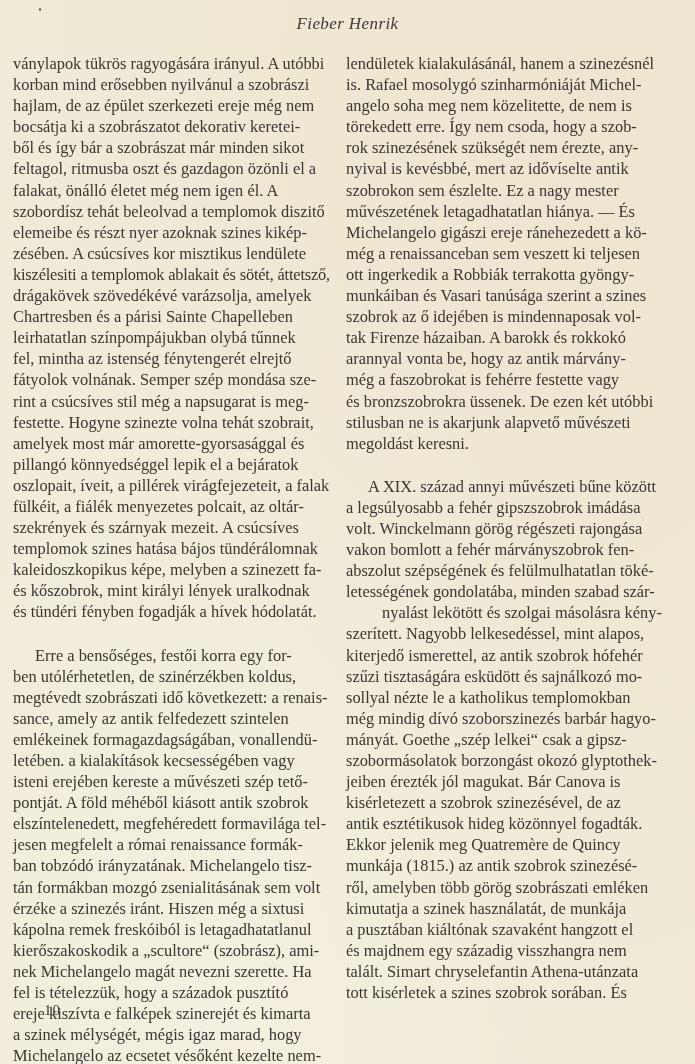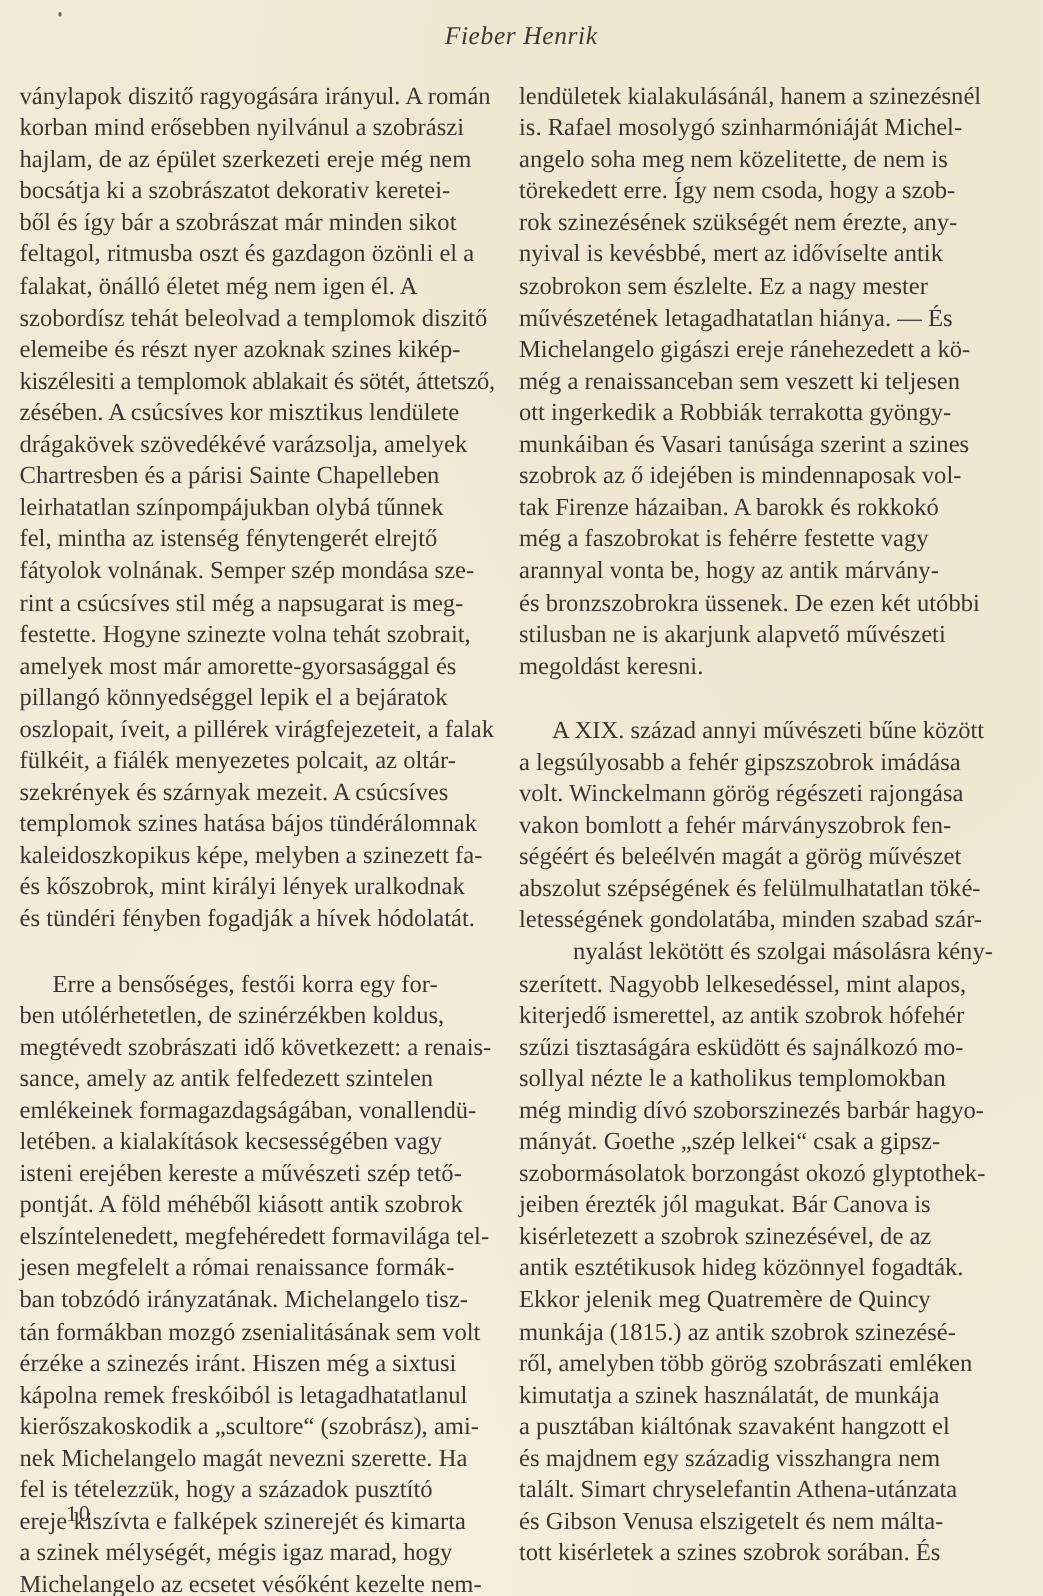--- a/index.html
+++ b/index.html
@@ -86,31 +86,31 @@
   </style>
 </head>
 <body>
 
 <div class="paper-shade"></div>
 <div class="speck"></div>
 
 <div class="running-head">Fieber Henrik</div>
 
 <div class="column col-left" id="col-left">
-    <span class="line" style="white-space: nowrap; word-spacing: 0px; text-align-last: left; text-align: left;">ványlapok diszitő ragyogására irányul. A román</span>
+    <span class="line" style="white-space: nowrap; word-spacing: 0px; text-align-last: left; text-align: left;">ványlapok tükrös ragyogására irányul. A utóbbi</span>
     <span class="line" style="white-space: nowrap; word-spacing: 0px; text-align-last: left; text-align: left;">korban mind erősebben nyilvánul a szobrászi</span>
     <span class="line" style="white-space: nowrap; word-spacing: 0px; text-align-last: left; text-align: left;">hajlam, de az épület szerkezeti ereje még nem</span>
     <span class="line" style="white-space: nowrap; word-spacing: 0px; text-align-last: left; text-align: left;">bocsátja ki a szobrászatot dekorativ keretei-</span>
     <span class="line" style="white-space: nowrap; word-spacing: 0px; text-align-last: left; text-align: left;">ből és így bár a szobrászat már minden sikot</span>
     <span class="line" style="white-space: nowrap; word-spacing: 0px; text-align-last: left; text-align: left;">feltagol, ritmusba oszt és gazdagon özönli el a</span>
     <span class="line" style="white-space: nowrap; word-spacing: 0px; text-align-last: left; text-align: left;">falakat, önálló életet még nem igen él. A</span>
     <span class="line" style="white-space: nowrap; word-spacing: 0px; text-align-last: left; text-align: left;">szobordísz tehát beleolvad a templomok diszitő</span>
     <span class="line" style="white-space: nowrap; word-spacing: 0px; text-align-last: left; text-align: left;">elemeibe és részt nyer azoknak szines kikép-</span>
+    <span class="line" style="white-space: nowrap; word-spacing: 0px; text-align-last: left; text-align: left;">zésében. A csúcsíves kor misztikus lendülete</span>
     <span class="line" style="white-space: nowrap; letter-spacing: -0.189px; text-align-last: left; text-align: left;">kiszélesiti a templomok ablakait és sötét, áttetsző,</span>
-    <span class="line" style="white-space: nowrap; word-spacing: 0px; text-align-last: left; text-align: left;">zésében. A csúcsíves kor misztikus lendülete</span>
     <span class="line" style="white-space: nowrap; word-spacing: 0px; text-align-last: left; text-align: left;">drágakövek szövedékévé varázsolja, amelyek</span>
     <span class="line" style="white-space: nowrap; word-spacing: 0px; text-align-last: left; text-align: left;">Chartresben és a párisi Sainte Chapelleben</span>
     <span class="line" style="white-space: nowrap; word-spacing: 0px; text-align-last: left; text-align: left;">leirhatatlan színpompájukban olybá tűnnek</span>
     <span class="line" style="white-space: nowrap; word-spacing: 0px; text-align-last: left; text-align: left;">fel, mintha az istenség fénytengerét elrejtő</span>
     <span class="line" style="white-space: nowrap; word-spacing: 0px; text-align-last: left; text-align: left;">fátyolok volnának. Semper szép mondása sze-</span>
     <span class="line" style="white-space: nowrap; word-spacing: 0px; text-align-last: left; text-align: left;">rint a csúcsíves stil még a napsugarat is meg-</span>
     <span class="line" style="white-space: nowrap; word-spacing: 0px; text-align-last: left; text-align: left;">festette. Hogyne szinezte volna tehát szobrait,</span>
     <span class="line" style="white-space: nowrap; word-spacing: 0px; text-align-last: left; text-align: left;">amelyek most már amorette-gyorsasággal és</span>
     <span class="line" style="white-space: nowrap; word-spacing: 0px; text-align-last: left; text-align: left;">pillangó könnyedséggel lepik el a bejáratok</span>
     <span class="line" style="white-space: nowrap; word-spacing: 0px; text-align-last: left; text-align: left;">oszlopait, íveit, a pillérek virágfejezeteit, a falak</span>
@@ -149,47 +149,45 @@
     <span class="line" style="white-space: nowrap; word-spacing: 0px; text-align-last: left; text-align: left;">rok szinezésének szükségét nem érezte, any-</span>
     <span class="line" style="white-space: nowrap; word-spacing: 0px; text-align-last: left; text-align: left;">nyival is kevésbbé, mert az idővíselte antik</span>
     <span class="line" style="white-space: nowrap; word-spacing: 0px; text-align-last: left; text-align: left;">szobrokon sem észlelte. Ez a nagy mester</span>
     <span class="line" style="white-space: nowrap; word-spacing: 0px; text-align-last: left; text-align: left;">művészetének letagadhatatlan hiánya. — És</span>
     <span class="line" style="white-space: nowrap; word-spacing: 0px; text-align-last: left; text-align: left;">Michelangelo gigászi ereje ránehezedett a kö-</span>
     <span class="line" style="white-space: nowrap; word-spacing: 0px; text-align-last: left; text-align: left;">még a renaissanceban sem veszett ki teljesen</span>
     <span class="line" style="white-space: nowrap; word-spacing: 0px; text-align-last: left; text-align: left;">ott ingerkedik a Robbiák terrakotta gyöngy-</span>
     <span class="line" style="white-space: nowrap; word-spacing: 0px; text-align-last: left; text-align: left;">munkáiban és Vasari tanúsága szerint a szines</span>
     <span class="line" style="white-space: nowrap; word-spacing: 0px; text-align-last: left; text-align: left;">szobrok az ő idejében is mindennaposak vol-</span>
     <span class="line" style="white-space: nowrap; word-spacing: 0px; text-align-last: left; text-align: left;">tak Firenze házaiban. A barokk és rokkokó</span>
+    <span class="line" style="white-space: nowrap; word-spacing: 0px; text-align-last: left; text-align: left;">arannyal vonta be, hogy az antik márvány-</span>
     <span class="line" style="white-space: nowrap; word-spacing: 0px; text-align-last: left; text-align: left;">még a faszobrokat is fehérre festette vagy</span>
-    <span class="line" style="white-space: nowrap; word-spacing: 0px; text-align-last: left; text-align: left;">arannyal vonta be, hogy az antik márvány-</span>
     <span class="line" style="white-space: nowrap; word-spacing: 0px; text-align-last: left; text-align: left;">és bronzszobrokra üssenek. De ezen két utóbbi</span>
     <span class="line" style="white-space: nowrap; word-spacing: 0px; text-align-last: left; text-align: left;">stilusban ne is akarjunk alapvető művészeti</span>
     <span class="line last">megoldást keresni.</span>
     <span class="line indent" style="white-space: nowrap; word-spacing: 0px; text-align-last: left; text-align: left;">A XIX. század annyi művészeti bűne között</span>
     <span class="line" style="white-space: nowrap; word-spacing: 0px; text-align-last: left; text-align: left;">a legsúlyosabb a fehér gipszszobrok imádása</span>
     <span class="line" style="white-space: nowrap; word-spacing: 0px; text-align-last: left; text-align: left;">volt. Winckelmann görög régészeti rajongása</span>
     <span class="line" style="white-space: nowrap; word-spacing: 0px; text-align-last: left; text-align: left;">vakon bomlott a fehér márványszobrok fen-</span>
-    <span class="line" style="white-space: nowrap; word-spacing: 0px; text-align-last: left; text-align: left;">ségéért és beleélvén magát a görög művészet</span>
     <span class="line" style="white-space: nowrap; word-spacing: 0px; text-align-last: left; text-align: left;">abszolut szépségének és felülmulhatatlan töké-</span>
     <span class="line" style="white-space: nowrap; word-spacing: 0px; text-align-last: left; text-align: left;">letességének gondolatába, minden szabad szár-</span>
     <span class="line" style="white-space: nowrap; word-spacing: 0px; text-align-last: left; text-align: left; margin-left: 36px;">nyalást lekötött és szolgai másolásra kény-</span>
     <span class="line" style="white-space: nowrap; word-spacing: 0px; text-align-last: left; text-align: left;">szerített. Nagyobb lelkesedéssel, mint alapos,</span>
     <span class="line" style="white-space: nowrap; word-spacing: 0px; text-align-last: left; text-align: left;">kiterjedő ismerettel, az antik szobrok hófehér</span>
     <span class="line" style="white-space: nowrap; word-spacing: 0px; text-align-last: left; text-align: left;">szűzi tisztaságára esküdött és sajnálkozó mo-</span>
     <span class="line" style="white-space: nowrap; word-spacing: 0px; text-align-last: left; text-align: left;">sollyal nézte le a katholikus templomokban</span>
     <span class="line" style="white-space: nowrap; word-spacing: 0px; text-align-last: left; text-align: left;">még mindig dívó szoborszinezés barbár hagyo-</span>
     <span class="line" style="white-space: nowrap; word-spacing: 0px; text-align-last: left; text-align: left;">mányát. Goethe „szép lelkei“ csak a gipsz-</span>
     <span class="line" style="white-space: nowrap; word-spacing: 0px; text-align-last: left; text-align: left;">szobormásolatok borzongást okozó glyptothek-</span>
     <span class="line" style="white-space: nowrap; word-spacing: 0px; text-align-last: left; text-align: left;">jeiben érezték jól magukat. Bár Canova is</span>
     <span class="line" style="white-space: nowrap; word-spacing: 0px; text-align-last: left; text-align: left;">kisérletezett a szobrok szinezésével, de az</span>
     <span class="line" style="white-space: nowrap; word-spacing: 0px; text-align-last: left; text-align: left;">antik esztétikusok hideg közönnyel fogadták.</span>
     <span class="line" style="white-space: nowrap; word-spacing: 0px; text-align-last: left; text-align: left;">Ekkor jelenik meg Quatremère de Quincy</span>
     <span class="line" style="white-space: nowrap; word-spacing: 0px; text-align-last: left; text-align: left;">munkája (1815.) az antik szobrok szinezésé-</span>
     <span class="line" style="white-space: nowrap; word-spacing: 0px; text-align-last: left; text-align: left;">ről, amelyben több görög szobrászati emléken</span>
     <span class="line" style="white-space: nowrap; word-spacing: 0px; text-align-last: left; text-align: left;">kimutatja a szinek használatát, de munkája</span>
     <span class="line" style="white-space: nowrap; word-spacing: 0px; text-align-last: left; text-align: left;">a pusztában kiáltónak szavaként hangzott el</span>
     <span class="line" style="white-space: nowrap; word-spacing: 0px; text-align-last: left; text-align: left;">és majdnem egy századig visszhangra nem</span>
     <span class="line" style="white-space: nowrap; word-spacing: 0px; text-align-last: left; text-align: left;">talált. Simart chryselefantin Athena-utánzata</span>
-    <span class="line" style="white-space: nowrap; word-spacing: 0px; text-align-last: left; text-align: left;">és Gibson Venusa elszigetelt és nem málta-</span>
     <span class="line" style="white-space: nowrap; word-spacing: 0px; text-align-last: left; text-align: left;">tott kisérletek a szines szobrok sorában. És</span>
   </div>
 
 <div class="page-number">10</div>
 
 </body></html>

